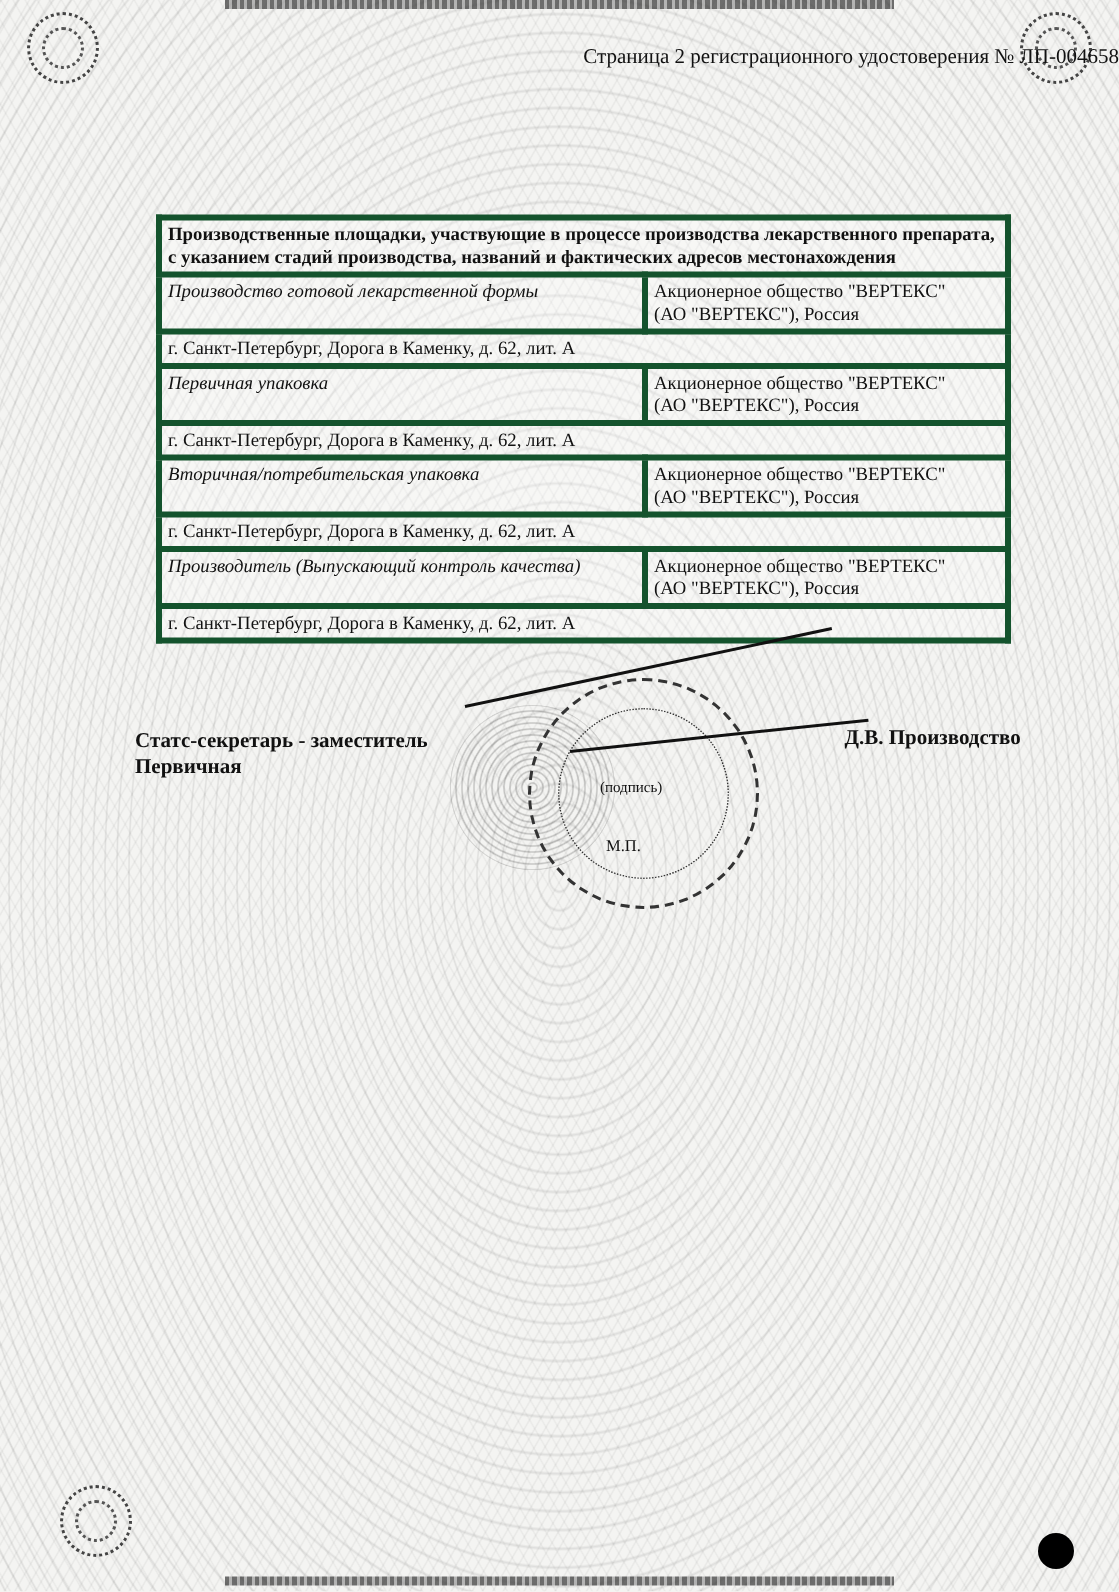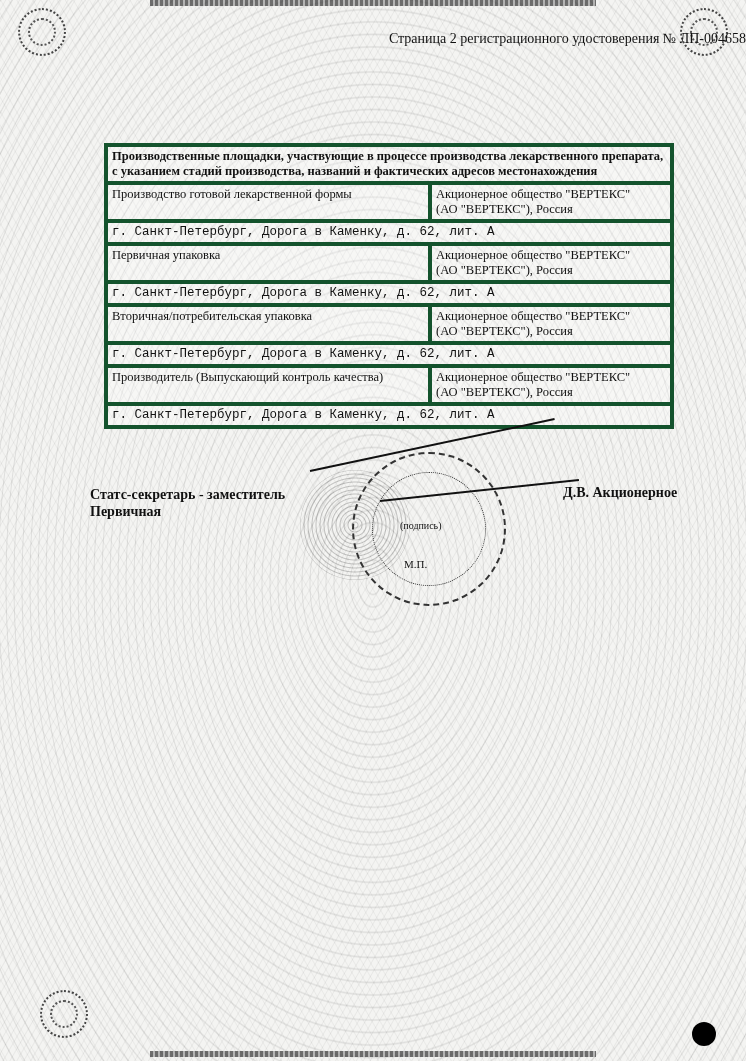--- a/index.html
+++ b/index.html
@@ -25,22 +25,22 @@
   .rosette::after { content: ""; position: absolute; inset: 8px; border-radius: 50%; border: 2px dotted #555; }
   .dot-mark { position: absolute; width: 24px; height: 24px; border-radius: 50%; background: #000; }
 
   .header { position: absolute; top: 31px; left: 0; width: 746px; text-align: right;
     font-size: 14px; }
 
   table.sites { position: absolute; left: 104px; top: 143px; width: 570px;
     border-collapse: collapse; font-size: 12.5px; background: rgba(255,255,255,0.25); }
   table.sites td { border: 4px solid #14532d; padding: 2px 4px; vertical-align: top; line-height: 15px; }
   .title-cell { font-weight: bold; }
-  .stage { width: 312px; }
-  .addr-row td { padding: 3px 4px; font-family: Liberation Mono, monospace; }
+  .stage { font-style: italic; width: 312px; }
+  .addr-row td { padding: 3px 4px; }
 
   .signer-title { position: absolute; left: 90px; top: 486px; font-weight: bold; font-size: 14px; line-height: 17px; }
   .signer-name { position: absolute; left: 563px; top: 485px; font-weight: bold; font-size: 14px; }
 
   .stamp { position: absolute; left: 352px; top: 452px; width: 150px; height: 150px; border-radius: 50%;
     border: 2px dashed #333; }
   .stamp-inner { position: absolute; inset: 18px; border-radius: 50%; border: 1px dotted #333; }
   .stamp-rings { position: absolute; left: 300px; top: 470px; width: 110px; height: 110px; border-radius: 50%;
     background: repeating-radial-gradient(circle, rgba(0,0,0,0) 0 2px, rgba(0,0,0,0.35) 3px, rgba(0,0,0,0) 4px); opacity:.6; }
   .stamp-caption { position: absolute; left: 400px; top: 520px; font-size: 10px; }
@@ -122,13 +122,13 @@
 
 <div class="stamp-rings"></div>
 <div class="stamp">
   <div class="stamp-inner"></div>
 </div>
 <div class="signature"></div>
 <div class="signature2"></div>
 <div class="stamp-caption">(подпись)</div>
 <div class="stamp-mp">М.П.</div>
 
-<div class="signer-name">Д.В. Акционерное</div>
+<div class="signer-name">Д.В. Производство</div>
 
 </body></html>

